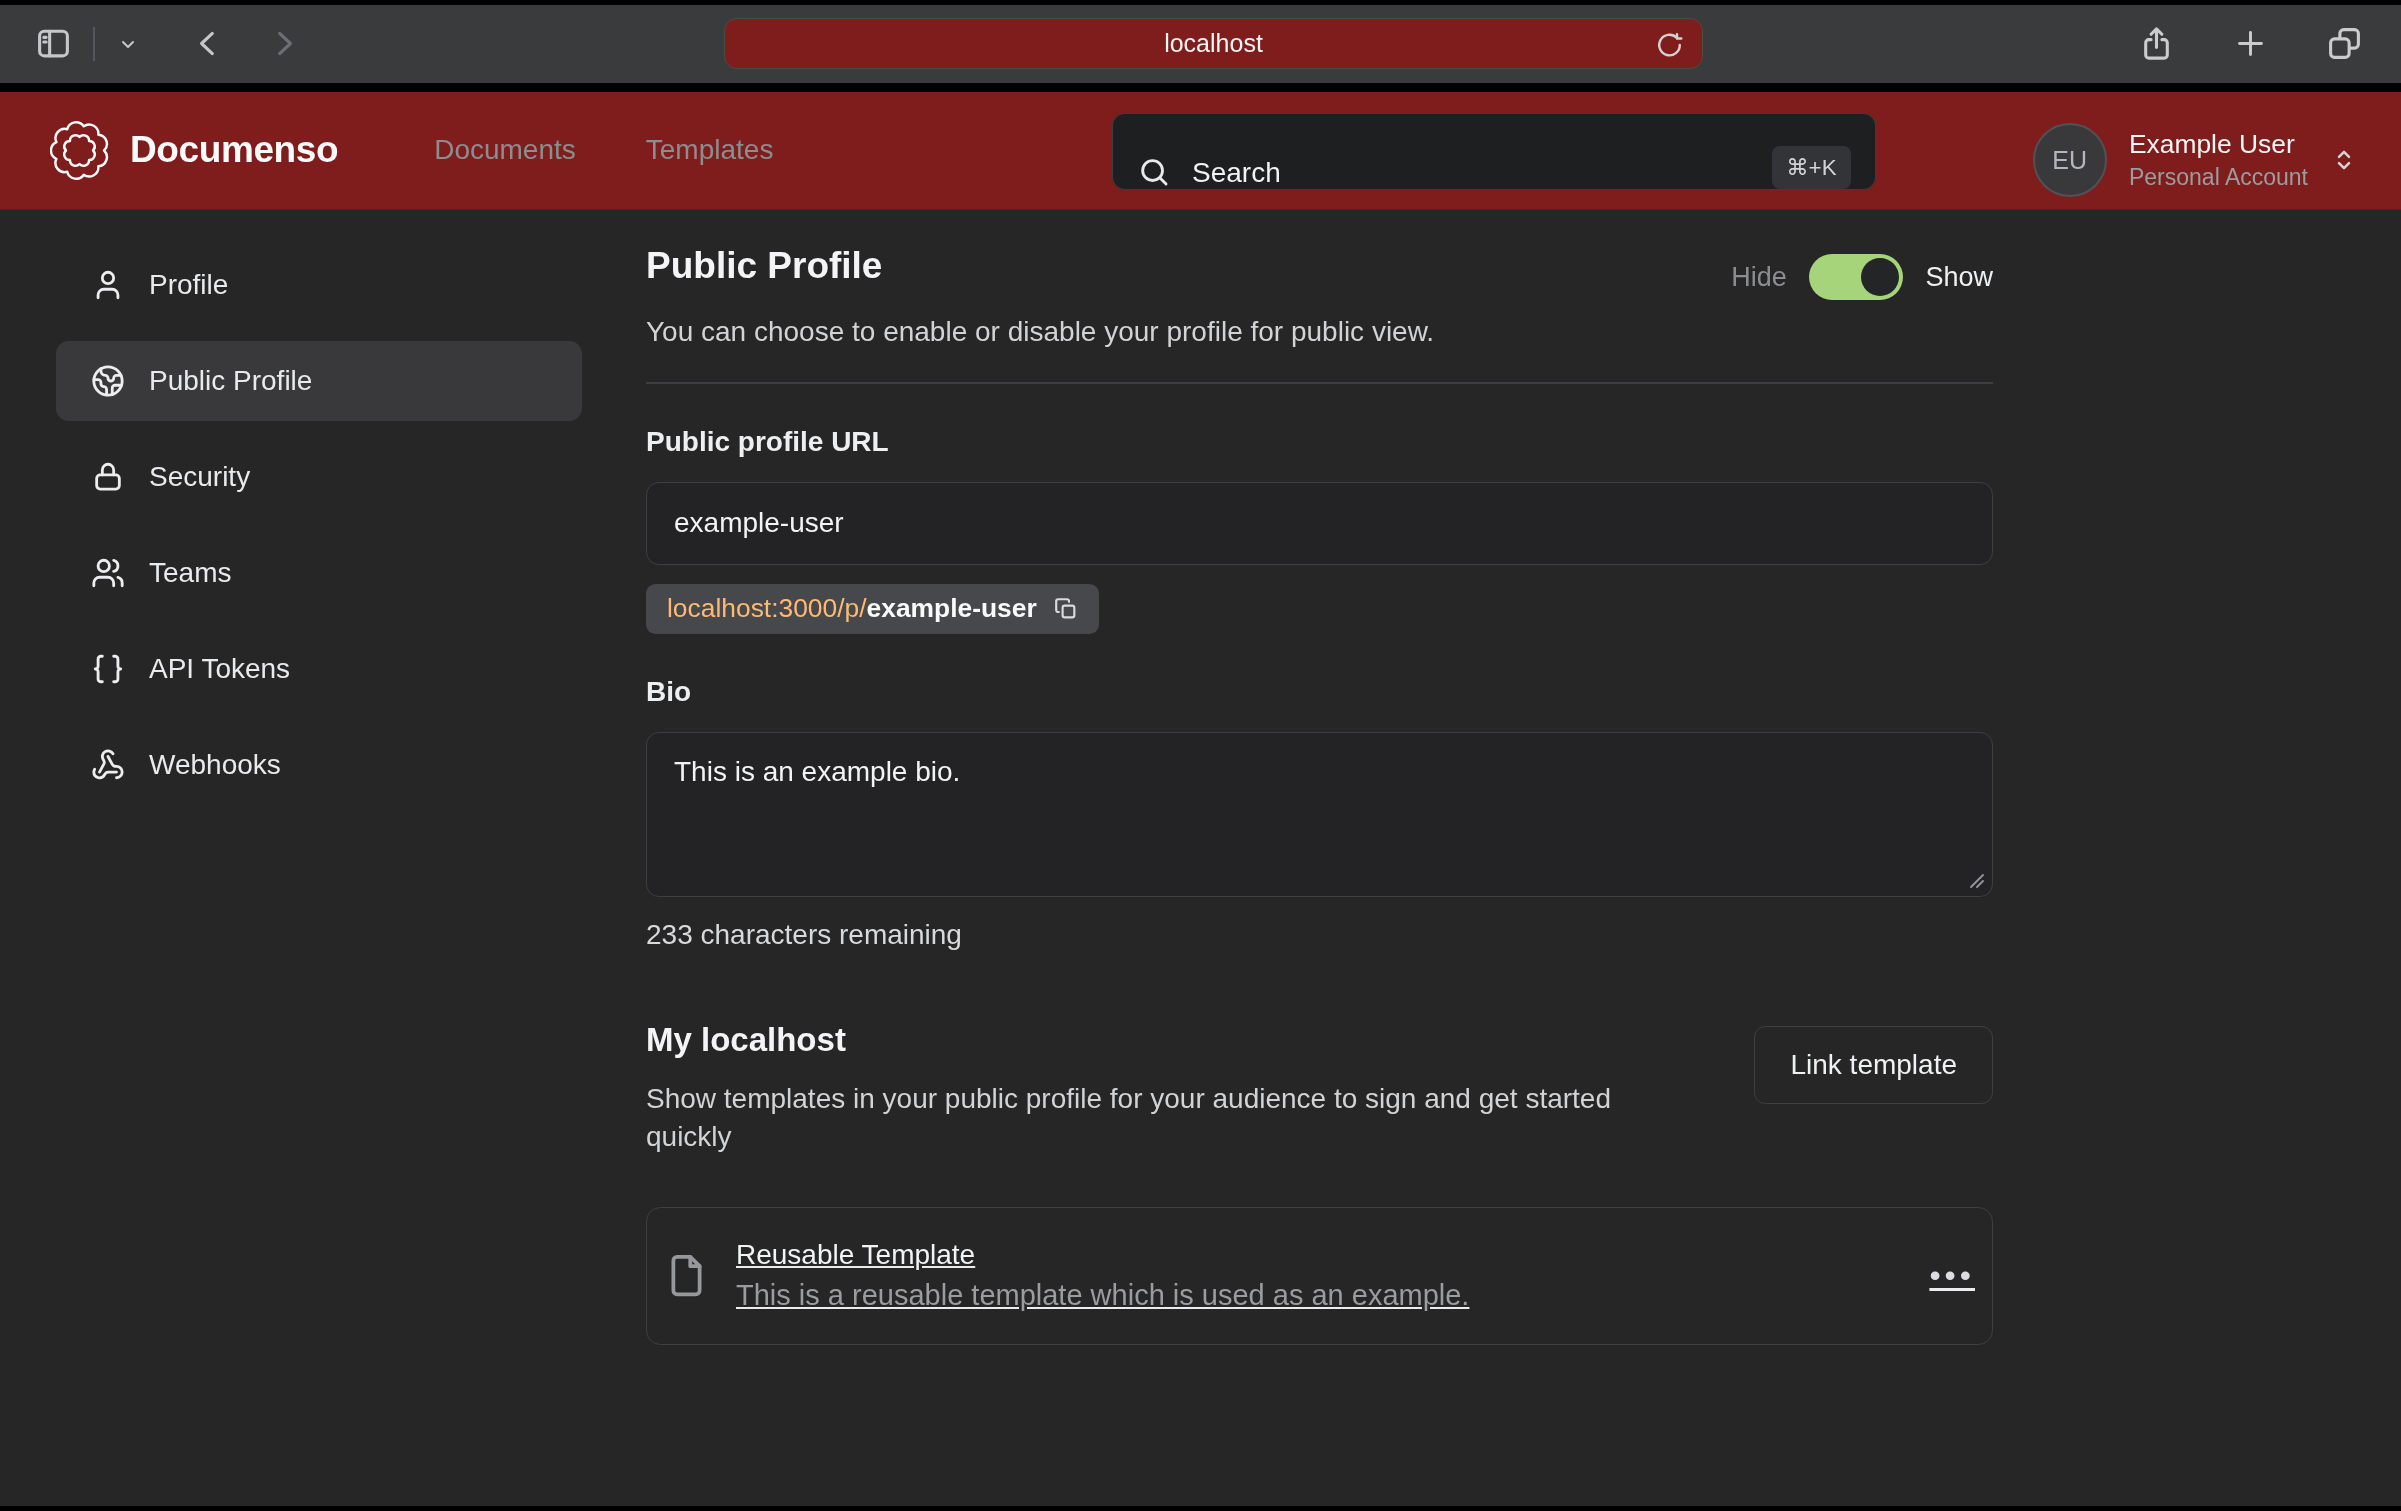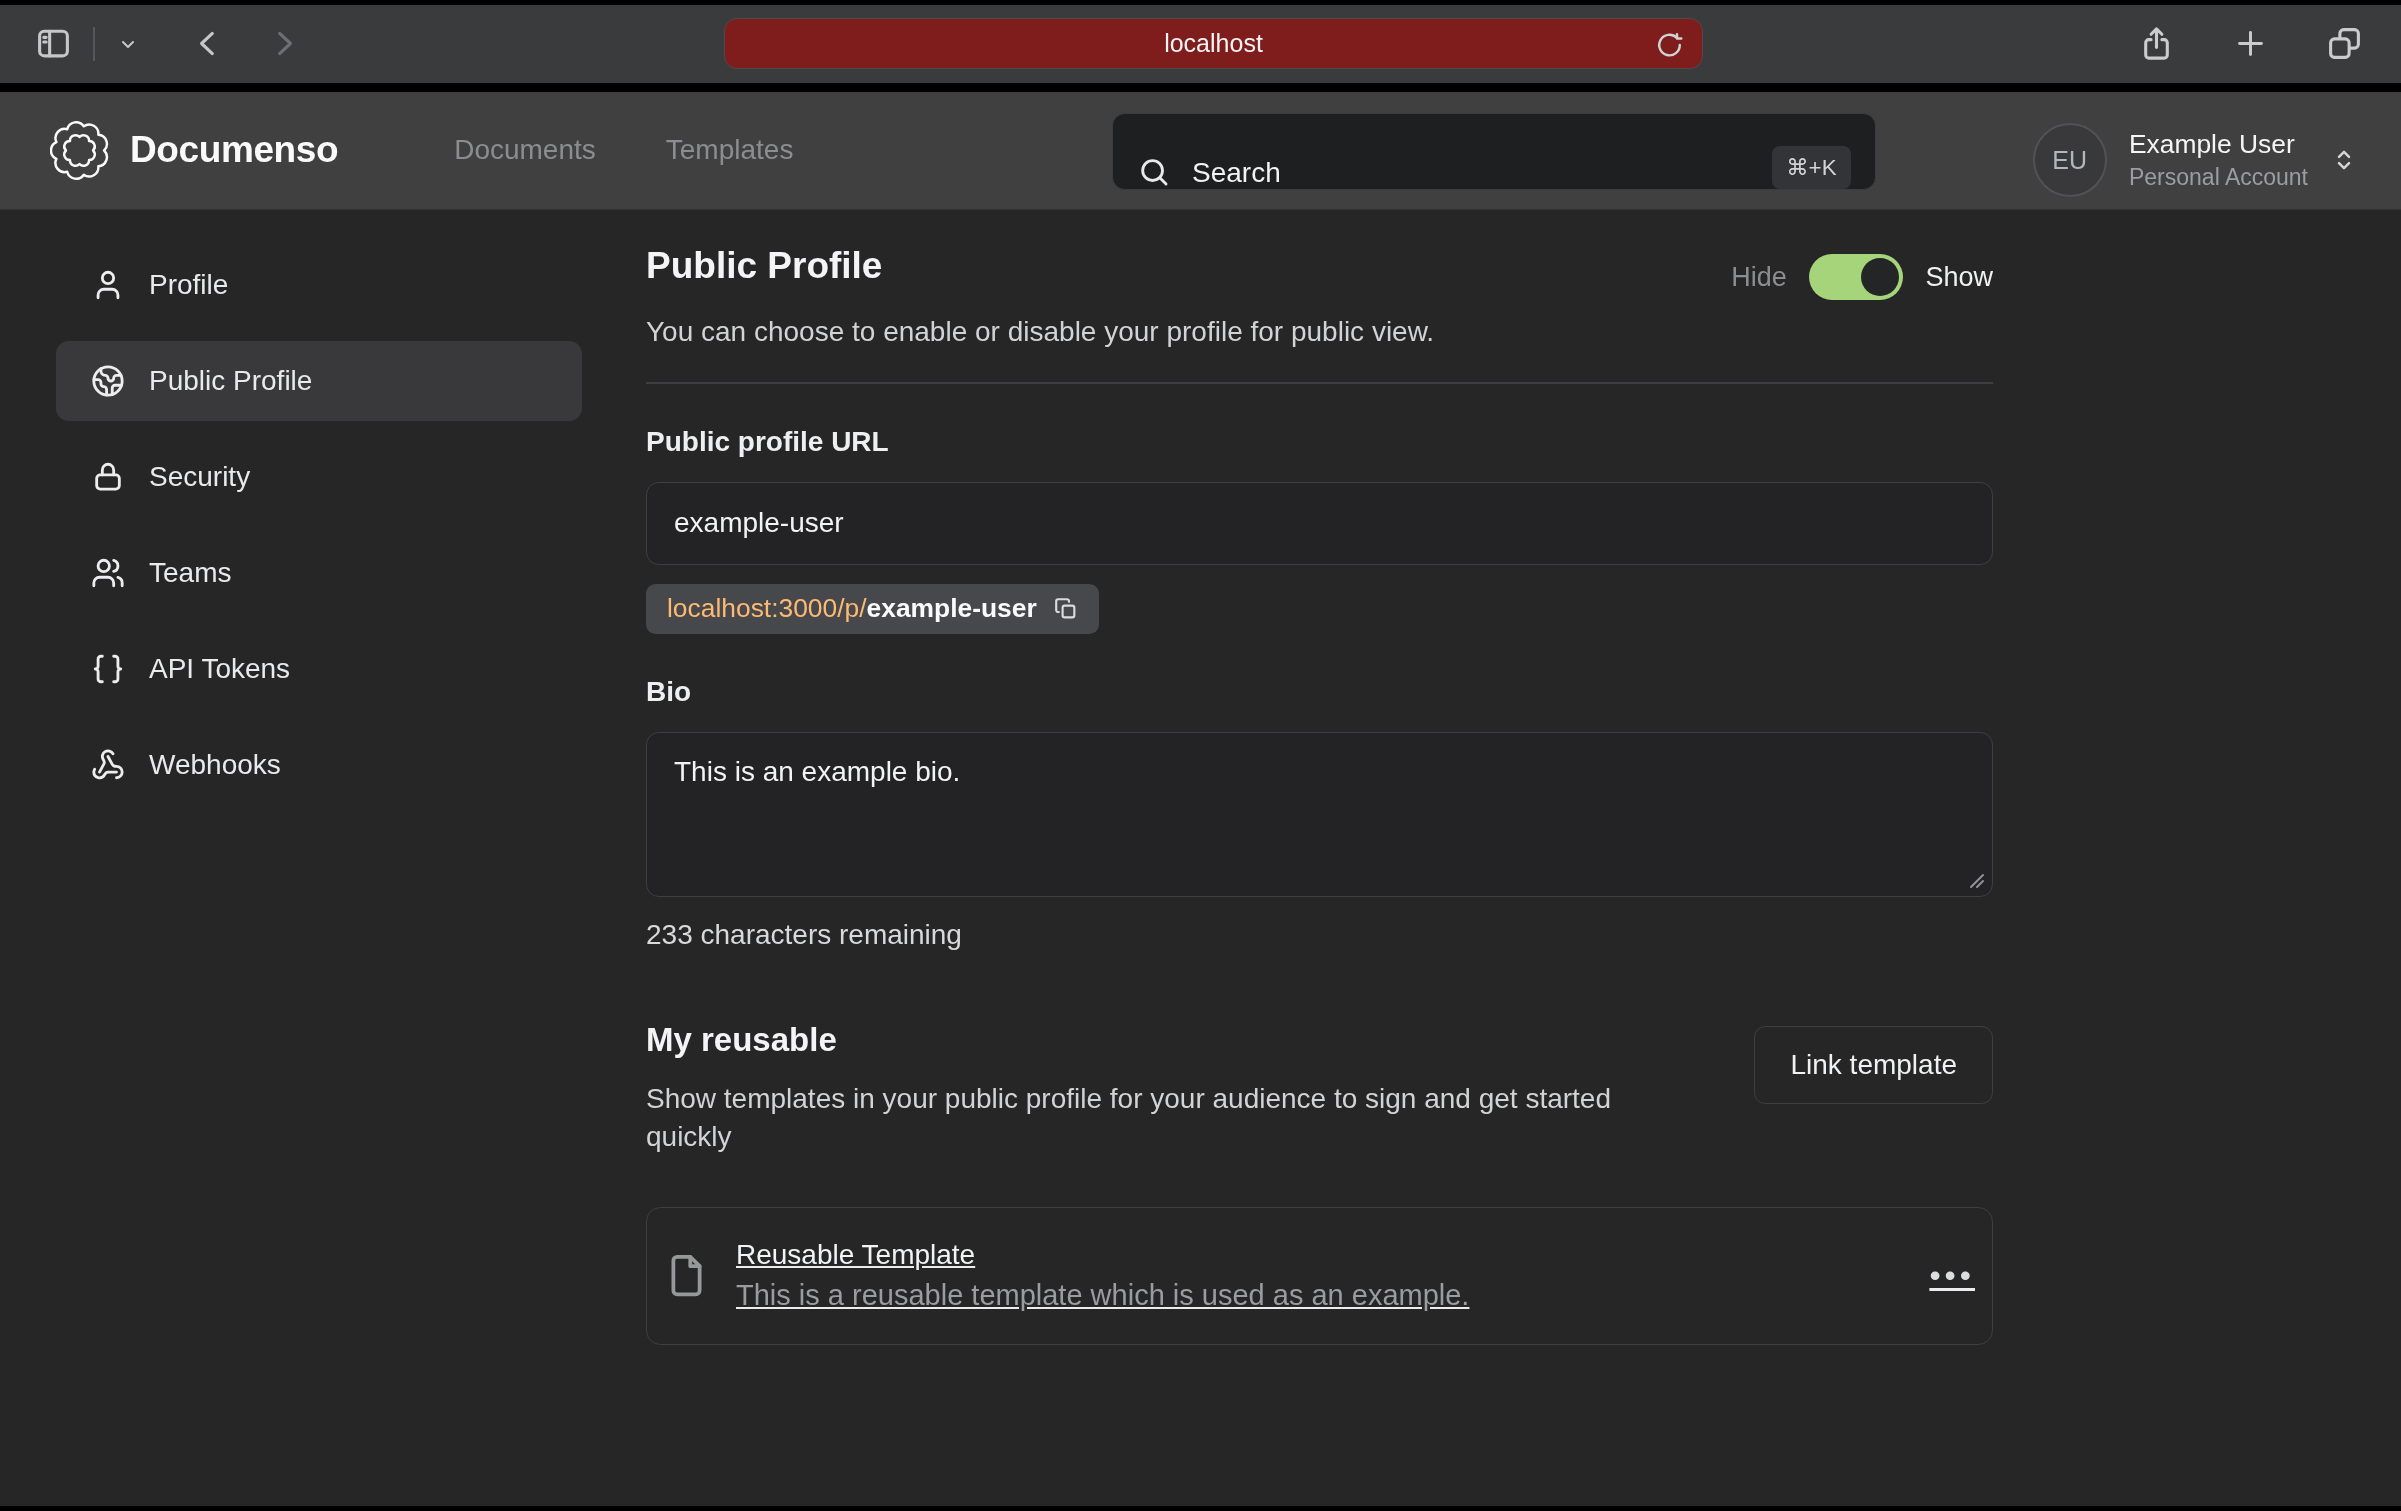--- a/index.html
+++ b/index.html
@@ -27,21 +27,21 @@
   .urlbar {
     position:absolute; left:724px; top:13.6px; width:979px; height:51px;
     background:#7f1d1d; border:1.6px solid #4a4b4e; border-radius:12.8px;
     display:flex; align-items:center; justify-content:center;
   }
   .urlbar-text { font-size:25px; color:#f4f4f5; }
   .urlbar-reload { position:absolute; right:17.6px; top:11.2px; color:#d2d3d5; }
   .chrome-right { position:absolute; right:38px; top:0; height:78px; display:flex; align-items:center; gap:58px; color:#cbccce; }
 
   
-  .app-header { height:118px; background:#404040; border-bottom:1.6px solid #313235; position:relative; display:flex; align-items:center; padding:0 50px;gap:20px; }
+  .app-header { height:118px; background:#7f1d1d; border-bottom:1.6px solid #313235; position:relative; display:flex; align-items:center; padding:0 50px; }
   .logo { display:flex; align-items:center; gap:21px; color:#fafafa; }
   .logo-text { font-size:37px; font-weight:bold; letter-spacing:-0.4px; }
   .top-nav { display:flex; gap:70px; margin-left:96px; }
   .top-nav a { font-size:28px; color:#8b8d91; text-decoration:none; cursor:pointer; }
   .searchbox {
     position:absolute; left:1112px; top:21px; width:764px; height:77px;
     background:#1e1f21; border:1.6px solid #3b3c3f; border-radius:12.8px;
     display:flex; align-items:flex-end; padding:0 24px; cursor:text;
   }
   .searchbox .mag { color:#e8e9ea; }
@@ -344,21 +344,21 @@
             <path d="M14 2 2 14"></path>
             <path d="M14 8l-6 6"></path>
           </svg>
       </span>
     </div>
     <div class="char-counter">233 characters remaining</div>
 
 
     <div class="templates-header">
       <div>
-        <h2 class="mt-title">My reusable</h2>
+        <h2 class="mt-title">My localhost</h2>
         <p class="mt-desc">Show templates in your public profile for your audience to sign and get started quickly</p>
       </div>
       <button class="link-template-btn">Link template</button>
     </div>
 
     <div class="template-card">
       <span class="tpl-icon">
         <svg class="ico" width="45" height="45" viewBox="0 0 24 24">
             <path d="M14 2H7a2 2 0 0 0-2 2v16a2 2 0 0 0 2 2h10a2 2 0 0 0 2-2V7z"></path>
             <path d="M14 2v5h5"></path>

